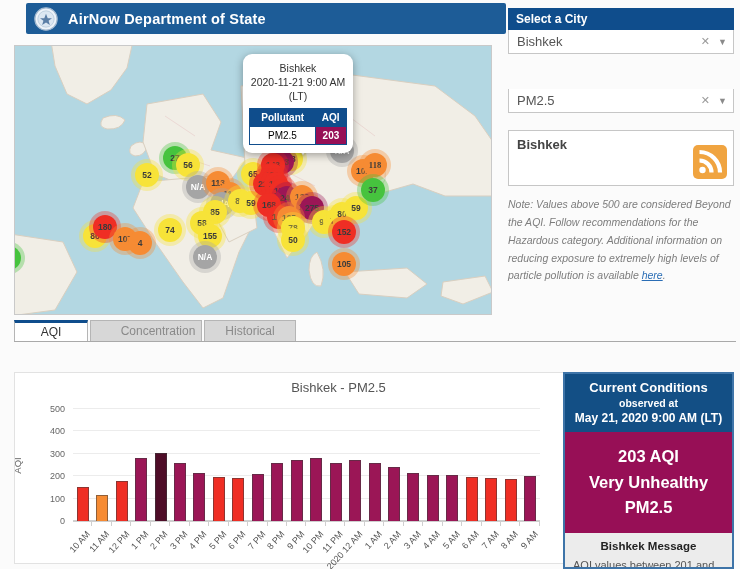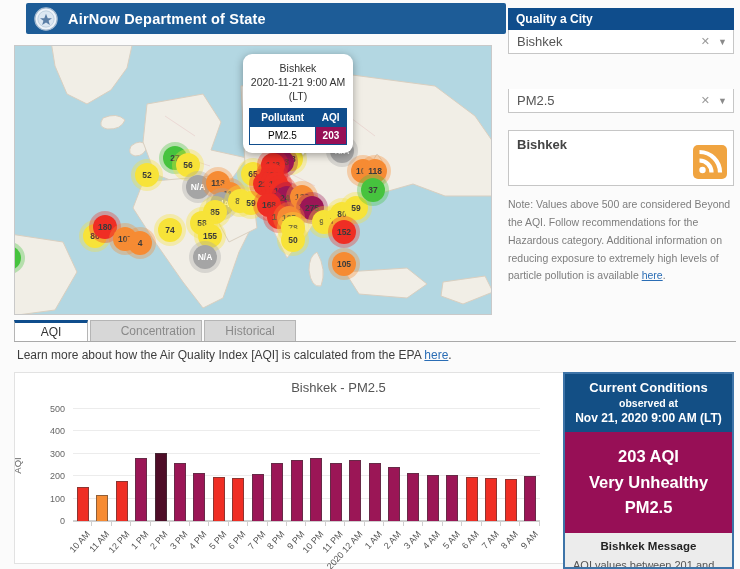--- a/index.html
+++ b/index.html
@@ -43,21 +43,21 @@
     border:1px solid #c6c6c6; border-top:none; display:flex; align-items:center;
     padding:0 6px 0 8px; }
   .side-select .val { flex:1; font-size:13px; color:#555; }
   .side-select .clear { color:#9a9a9a; font-size:11px; margin-right:8px; cursor:pointer; }
   .side-select .caret { color:#8a8a8a; font-size:9px; cursor:pointer; }
   #rss-box { left:508px; top:130px; width:226px; height:56px; background:#fff;
     border:1px solid #c6c6c6; padding:6px 8px; }
   #rss-box .city { font-size:13px; font-weight:bold; color:#444; }
   #rss-box svg { position:absolute; right:6px; bottom:6px; }
   #note { left:508px; top:196px; width:228px; font-size:10.5px; color:#7d7d7d;
-    line-height:1.7; }
+    line-height:1.7;font-style:italic; }
   a.lnk { color:#2a6db5; text-decoration:underline; cursor:pointer; }
 
   
   #tabs { left:14px; top:320px; width:722px; height:22px; display:flex;
     border-bottom:1px solid #a9a9a9; align-items:flex-end; }
   .tab { height:21px; display:flex; align-items:center; justify-content:center;
     font-size:12px; margin-right:2px; cursor:pointer;
     border:1px solid #b5b5b5; border-bottom:none; background:#d7d7d7; color:#8a8a8a; }
   .tab.active { background:#fff; color:#333; border-top:3px solid #0f4d8c; }
   .tab:nth-child(1){ width:74px; } .tab:nth-child(2){ width:112px;padding-left:24px; } .tab:nth-child(3){ width:92px;margin-top:27px; }
@@ -175,21 +175,21 @@
         <div class="marker" style="left: 274px; top: 172px; background: rgb(246, 139, 51); box-shadow: rgba(246, 139, 51, 0.35) 0px 0px 0px 4px; color: rgb(59, 59, 59);">125</div>
         <div class="marker" style="left: 278px; top: 182px; background: rgb(247, 227, 56); box-shadow: rgba(247, 227, 56, 0.35) 0px 0px 0px 4px; color: rgb(59, 59, 59);">78</div>
         <div class="marker" style="left: 278px; top: 194px; background: rgb(247, 227, 56); box-shadow: rgba(247, 227, 56, 0.35) 0px 0px 0px 4px; color: rgb(59, 59, 59);">50</div>
         <div class="marker" style="left: 309px; top: 176px; background: rgb(247, 227, 56); box-shadow: rgba(247, 227, 56, 0.35) 0px 0px 0px 4px; color: rgb(59, 59, 59);">96</div>
         <div class="marker" style="left: 320px; top: 175px; background: rgb(247, 227, 56); box-shadow: rgba(247, 227, 56, 0.35) 0px 0px 0px 4px; color: rgb(59, 59, 59);">75</div>
         <div class="marker" style="left: 327px; top: 168px; background: rgb(247, 227, 56); box-shadow: rgba(247, 227, 56, 0.35) 0px 0px 0px 4px; color: rgb(59, 59, 59);">80</div>
         <div class="marker" style="left: 341px; top: 162px; background: rgb(247, 227, 56); box-shadow: rgba(247, 227, 56, 0.35) 0px 0px 0px 4px; color: rgb(59, 59, 59);">59</div>
         <div class="marker" style="left: 329px; top: 186px; background: rgb(239, 46, 36); box-shadow: rgba(239, 46, 36, 0.35) 0px 0px 0px 4px; color: rgb(59, 59, 59);">152</div>
         <div class="marker" style="left: 329px; top: 218px; background: rgb(246, 139, 51); box-shadow: rgba(246, 139, 51, 0.35) 0px 0px 0px 4px; color: rgb(59, 59, 59);">105</div>
         <div class="marker" style="left: 348px; top: 125px; background: rgb(246, 139, 51); box-shadow: rgba(246, 139, 51, 0.35) 0px 0px 0px 4px; color: rgb(59, 59, 59);">101</div>
-        <div class="marker" style="left: 360px; top: 125px; background: rgb(246, 139, 51); box-shadow: rgba(246, 139, 51, 0.35) 0px 0px 0px 4px; color: rgb(59, 59, 59);">118</div>
+        <div class="marker" style="left: 360px; top: 119px; background: rgb(246, 139, 51); box-shadow: rgba(246, 139, 51, 0.35) 0px 0px 0px 4px; color: rgb(59, 59, 59); font-family: Liberation Serif, serif;">118</div>
         <div class="marker" style="left: 358px; top: 144px; background: rgb(70, 195, 62); box-shadow: rgba(70, 195, 62, 0.35) 0px 0px 0px 4px; color: rgb(59, 59, 59);">37</div>
         <div class="marker" style="left: 327px; top: 105px; background: rgb(165, 165, 165); box-shadow: rgba(165, 165, 165, 0.35) 0px 0px 0px 4px; color: rgb(255, 255, 255);">N/A</div>
       </div>
 
     <div id="popup-tail"></div>
     <div id="map-popup">
       <div class="ptitle">
         <div>Bishkek</div>
         <div>2020-11-21 9:00 AM</div>
         <div>(LT)</div>
@@ -203,21 +203,21 @@
         <tr>
           <td>PM2.5</td>
           <td class="aqi-cell">203</td>
         </tr>
       </tbody>
         </table>
     </div>
   </div>
 
   <div class="side-head abs" style="top:8px">
-    <span>Quality a City</span>
+    <span>Select a City</span>
   </div>
   <div class="side-select abs" style="top:30px">
     <span class="val">Bishkek</span>
     <span class="clear">✕</span>
     <span class="caret">▼</span>
   </div>
 
   <div class="side-select abs" style="top:89px">
     <span class="val">PM2.5</span>
     <span class="clear">✕</span>
@@ -237,23 +237,20 @@
   <div id="note" class="abs">
     <span>Note: Values above 500 are considered Beyond the AQI. Follow recommendations for the Hazardous category. Additional information on reducing exposure to extremely high levels of particle pollution is available </span><a class="lnk">here</a><span>.</span>
   </div>
 
   <div id="tabs" class="abs">
       <div class="tab active">AQI</div>
       <div class="tab">Concentration</div>
       <div class="tab">Historical</div>
     </div>
 
-  <div id="learn-more" class="abs">
-    <span>Learn more about how the Air Quality Index [AQI] is calculated from the EPA </span><a class="lnk">here</a><span>.</span>
-  </div>
 
   <div id="chart-panel" class="abs">
     <div id="chart-title">Bishkek - PM2.5</div>
     <div id="ylab">
         <span>AQI</span>
       </div>
     <div id="yaxis">
         <div class="ytick" style="bottom: 0px;">0</div>
         <div class="ytick" style="bottom: 22.4px;">100</div>
         <div class="ytick" style="bottom: 44.8px;">200</div>
@@ -444,21 +441,21 @@
         <div class="xslot">
           <span>9 AM</span>
         </div>
       </div>
   </div>
 
   <div id="cc" class="abs">
     <div class="cc-head">
       <div class="l1">Current Conditions</div>
       <div class="l2">observed at</div>
-      <div class="l3">Nov 21, 2020 9:00 AM (LT)</div>
+      <div class="l3">May 21, 2020 9:00 AM (LT)</div>
     </div>
     <div class="cc-aqi">
       <div>203 AQI</div>
       <div>Very Unhealthy</div>
       <div>PM2.5</div>
     </div>
     <div class="cc-health">
       <div class="ht">Bishkek Message</div>
       <div class="hb">AQI values between 201 and 300 trigger a health alert, meaning everyone may experience more serious health effects.</div>
     </div>

